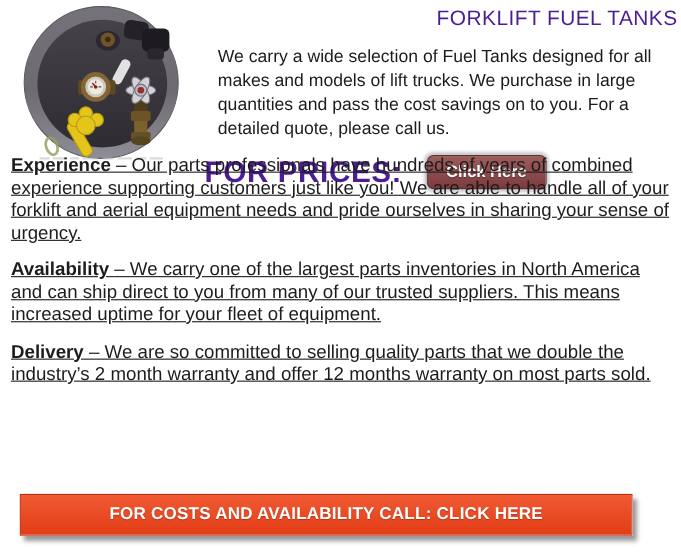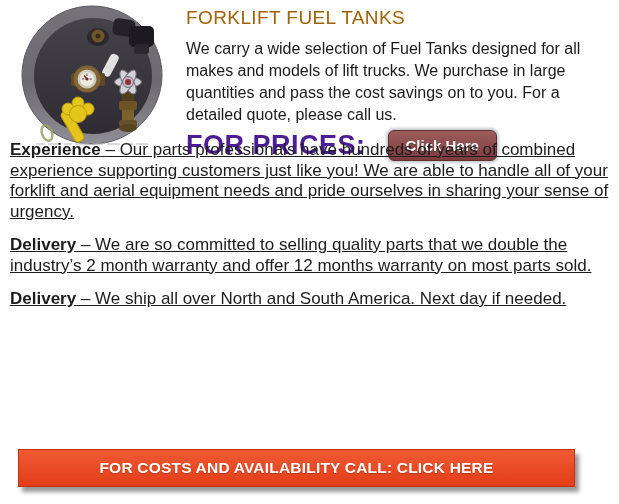--- a/index.html
+++ b/index.html
@@ -15,24 +15,24 @@
   .photo {
     position: absolute; left: 14px; top: 3px;
     width: 153px; height: 146px;
   }
 
   .header-block {
     position: absolute; left: 186px; top: 7px; width: 430px;
   }
   .page-title {
     font-size: 19px; font-weight: 400; letter-spacing: 0.4px;
-    color: #a16207; margin: 0 0 9px 0;
+    color: #4c1d95; margin: 0 0 9px 0; text-align: right;
   }
   .intro {
-    font-size: 16px; line-height: 22px; margin: 0; color: #1b1b1b;
+    font-size: 16px; line-height: 22px; margin: 12px; color: #1b1b1b;
   }
   .prices-row {
     margin-top: 4px;
     display: flex; align-items: center; gap: 22px;
   }
   .for-prices {
     font-family: Liberation Sans, sans-serif;
     font-weight: 700; font-size: 27px; color: #4c1d95;
     letter-spacing: 0.5px;
   }
@@ -159,19 +159,19 @@
   <h1 class="page-title">FORKLIFT FUEL TANKS</h1>
   <p class="intro">We carry a wide selection of Fuel Tanks designed for all makes and models of lift trucks.  We purchase in large quantities and pass the cost savings on to you.  For a detailed quote, please call us.</p>
   <div class="prices-row">
     <span class="for-prices">FOR PRICES:</span>
     <button class="click-here">Click Here</button>
   </div>
 </div>
 
 <div class="sections">
   <p class="section"><b>Experience</b> <span>– Our parts professionals have hundreds of years of combined experience supporting customers just like you!  We are able to handle all of your forklift and aerial equipment needs and pride ourselves in sharing your sense of urgency.</span></p>
+  <p class="section"><b>Availability</b> <span>– We carry one of the largest parts inventories in North America and can ship direct to you from many of our trusted suppliers.  This means increased uptime for your fleet of equipment.</span></p>
   <p class="section"><b>Delivery</b> <span>– We are so committed to selling quality parts that we double the industry’s 2 month warranty and offer 12 months warranty on most parts sold.</span></p>
-  <p class="section"><b>Delivery</b> <span>– We ship all over North and South America.  Next day if needed.</span></p>
 </div>
 
 <div class="banner">
   <span class="banner-label">FOR COSTS AND AVAILABILITY CALL: CLICK HERE</span>
 </div>
 
 </body></html>

